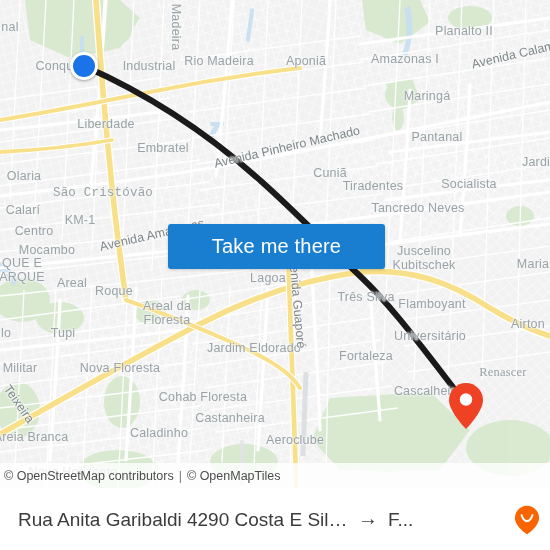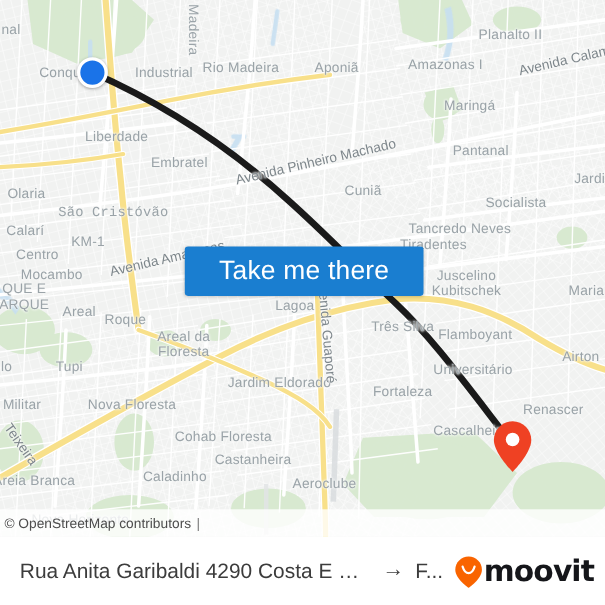--- a/index.html
+++ b/index.html
@@ -88,21 +88,21 @@
     position: absolute;
     left: 168px;
     top: 224px;
     width: 217px;
     height: 45px;
     background: #1a7ed0;
     border: none;
     border-radius: 3px;
     color: #ffffff;
     font-family: "Liberation Sans", sans-serif;
-    font-size: 24px;
+    font-size: 20px;
     font-weight: 400;
     letter-spacing: 0.2px;
     cursor: pointer;
     box-shadow: 0 1px 3px rgba(0,0,0,0.18);
     display: flex;
     align-items: center;
     justify-content: center;
     padding: 10px;
   }
 
@@ -340,21 +340,21 @@
         <div class="place-label" style="left: 219px; top: 61px;">Rio Madeira</div>
         <div class="place-label" style="left: 306px; top: 61px;">Aponiã</div>
         <div class="place-label" style="left: 464px; top: 31px;">Planalto II</div>
         <div class="place-label" style="left: 405px; top: 59px;">Amazonas I</div>
         <div class="place-label" style="left: 427px; top: 96px;">Maringá</div>
         <div class="place-label" style="left: 437px; top: 137px; text-align: right;">Pantanal</div>
         <div class="place-label" style="left: 106px; top: 124px;">Liberdade</div>
         <div class="place-label" style="left: 163px; top: 148px;">Embratel</div>
         <div class="place-label" style="left: 330px; top: 173px;">Cuniã</div>
         <div class="place-label" style="left: 536px; top: 162px;">Jardi</div>
-        <div class="place-label" style="left: 394px; top: 186px; margin-top: 36px;">Tiradentes</div>
+        <div class="place-label" style="left: 373px; top: 186px;">Tiradentes</div>
         <div class="place-label" style="left: 469px; top: 184px;">Socialista</div>
         <div class="place-label" style="left: 24px; top: 176px;">Olaria</div>
         <div class="place-label" style="left: 103px; top: 193px; font-family: Liberation Mono, monospace;">São Cristóvão</div>
         <div class="place-label" style="left: 23px; top: 210px;">Calarí</div>
         <div class="place-label" style="left: 80px; top: 220px;">KM-1</div>
         <div class="place-label" style="left: 34px; top: 231px;">Centro</div>
         <div class="place-label" style="left: 418px; top: 208px;">Tancredo Neves</div>
         <div class="place-label" style="left: 47px; top: 250px;">Mocambo</div>
         <div class="place-label two-line" style="left: 22px; top: 270px;">QUE E
 ARQUE</div>
@@ -369,21 +369,21 @@
         <div class="place-label two-line" style="left: 167px; top: 313px;">Areal da
 Floresta</div>
         <div class="place-label" style="left: 6px; top: 333px;">lo</div>
         <div class="place-label" style="left: 63px; top: 333px; text-align: center;">Tupi</div>
         <div class="place-label" style="left: 430px; top: 336px;">Universitário</div>
         <div class="place-label" style="left: 528px; top: 324px; text-align: center;">Airton</div>
         <div class="place-label" style="left: 254px; top: 348px;">Jardim Eldorado</div>
         <div class="place-label" style="left: 366px; top: 356px;">Fortaleza</div>
         <div class="place-label" style="left: 20px; top: 368px;">Militar</div>
         <div class="place-label" style="left: 120px; top: 368px;">Nova Floresta</div>
-        <div class="place-label" style="left: 503px; top: 372px;">Renascer</div>
+        <div class="place-label" style="left: 503px; top: 372px; font-family: Liberation Serif, serif;">Renascer</div>
         <div class="place-label" style="left: 428px; top: 391px;">Cascalheira</div>
         <div class="place-label" style="left: 203px; top: 397px;">Cohab Floresta</div>
         <div class="place-label" style="left: 230px; top: 418px;">Castanheira</div>
         <div class="place-label" style="left: 159px; top: 433px;">Caladinho</div>
         <div class="place-label" style="left: 295px; top: 440px;">Aeroclube</div>
         <div class="place-label" style="left: 31px; top: 437px;">Areia Branca</div>
         <div class="place-label" style="left: 73px; top: 472px;">Nova Horizonte</div>
       </div>
 
     <div id="road-layer">
@@ -401,34 +401,34 @@
         <path d="M18 1 C8.6 1 1 8.6 1 18 C1 30 18 47 18 47 C18 47 35 30 35 18 C35 8.6 27.4 1 18 1 Z" fill="#ef4123"></path>
         <circle cx="18" cy="17.5" r="6.2" fill="#ffffff"></circle>
       </svg>
     </div>
 
     <button id="cta-button">Take me there</button>
 
     <div id="attribution">
       <span>© OpenStreetMap contributors</span>
       <span class="sep">|</span>
+      <span>© OpenMapTiles</span>
     </div>
   </div>
 
   <div id="footer">
     <div id="route-text">
       <span id="origin-text">Rua Anita Garibaldi 4290 Costa E Silva Porto V...</span>
       <span id="arrow-icon">→</span>
       <span id="dest-text">F...</span>
     </div>
     <div id="moovit-logo">
       <span style="display:flex;">
         <svg width="26" height="30" viewBox="0 0 26 30" xmlns="http://www.w3.org/2000/svg">
           <path d="M13 0.8 C6.3 0.8 0.9 6.2 0.9 12.9 C0.9 21.3 13 29.3 13 29.3
                    C13 29.3 25.1 21.3 25.1 12.9 C25.1 6.2 19.7 0.8 13 0.8 Z" fill="#f96400"></path>
           <path d="M7.6 10.2 C8.9 14.4 11.1 16.1 13 16.1 C14.9 16.1 17.1 14.4 18.4 10.2" stroke="#ffffff" stroke-width="2.1" fill="none" stroke-linecap="round"></path>
         </svg>
       </span>
-      <span id="moovit-wordmark">moovit</span>
     </div>
   </div>
 
 </div>
 
 </body></html>

